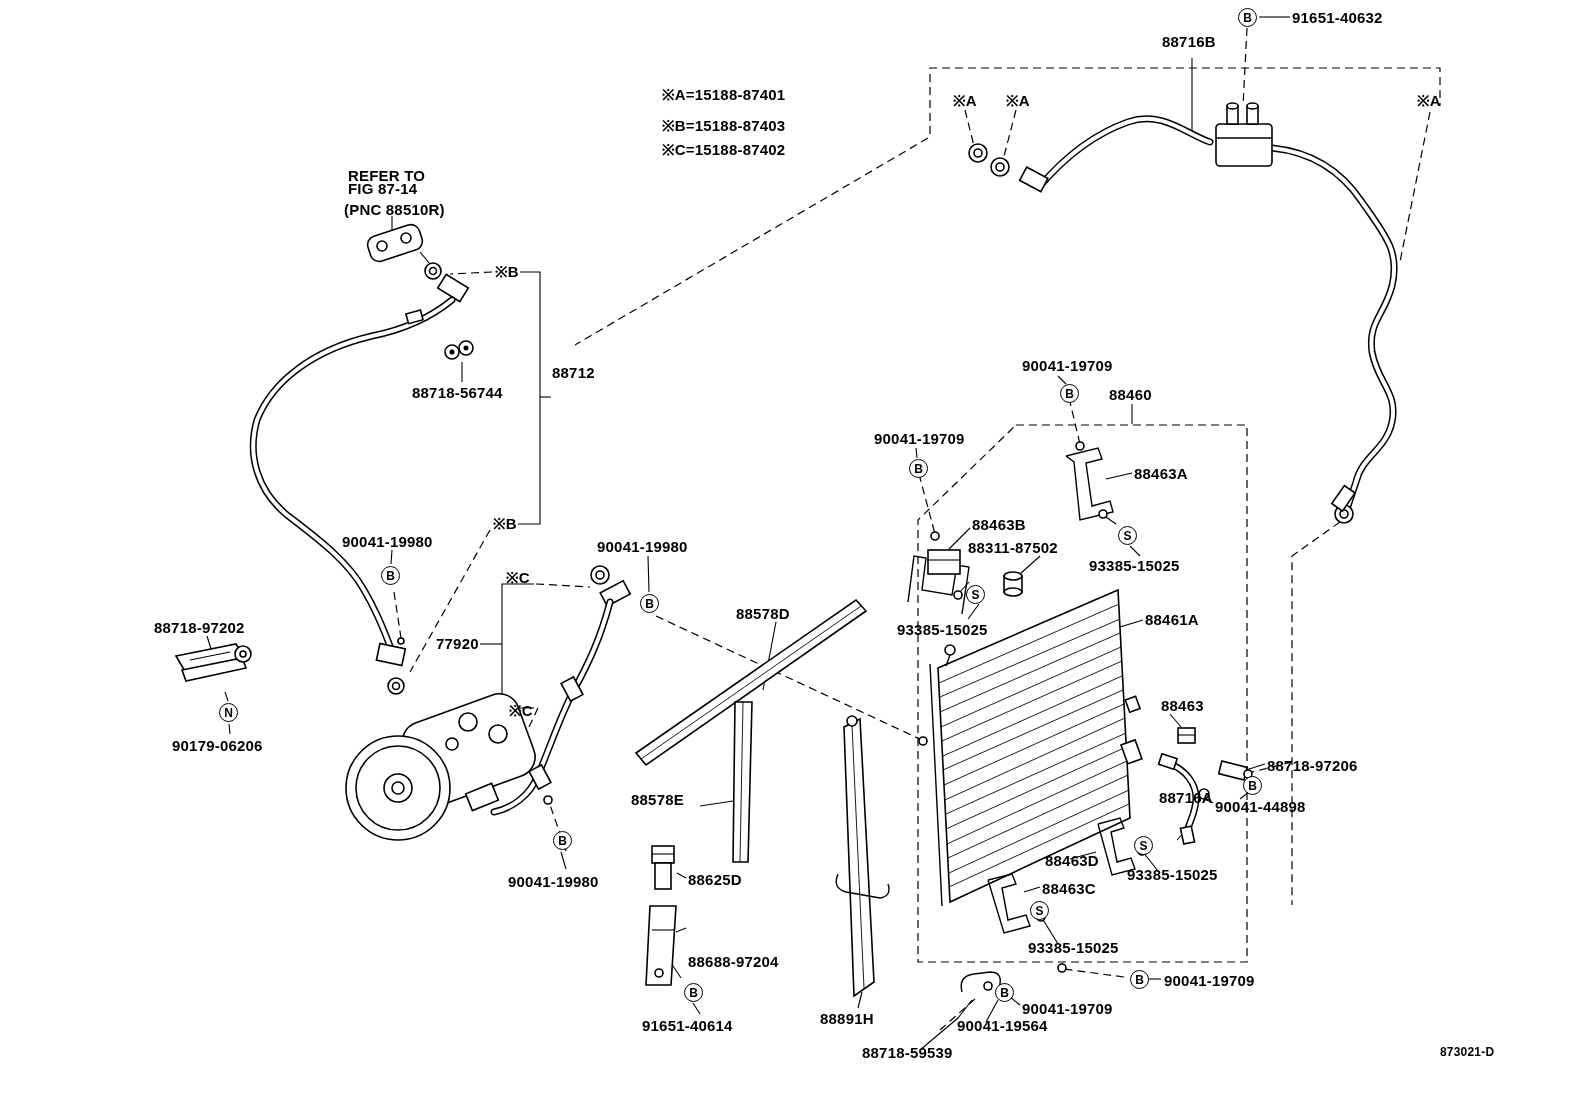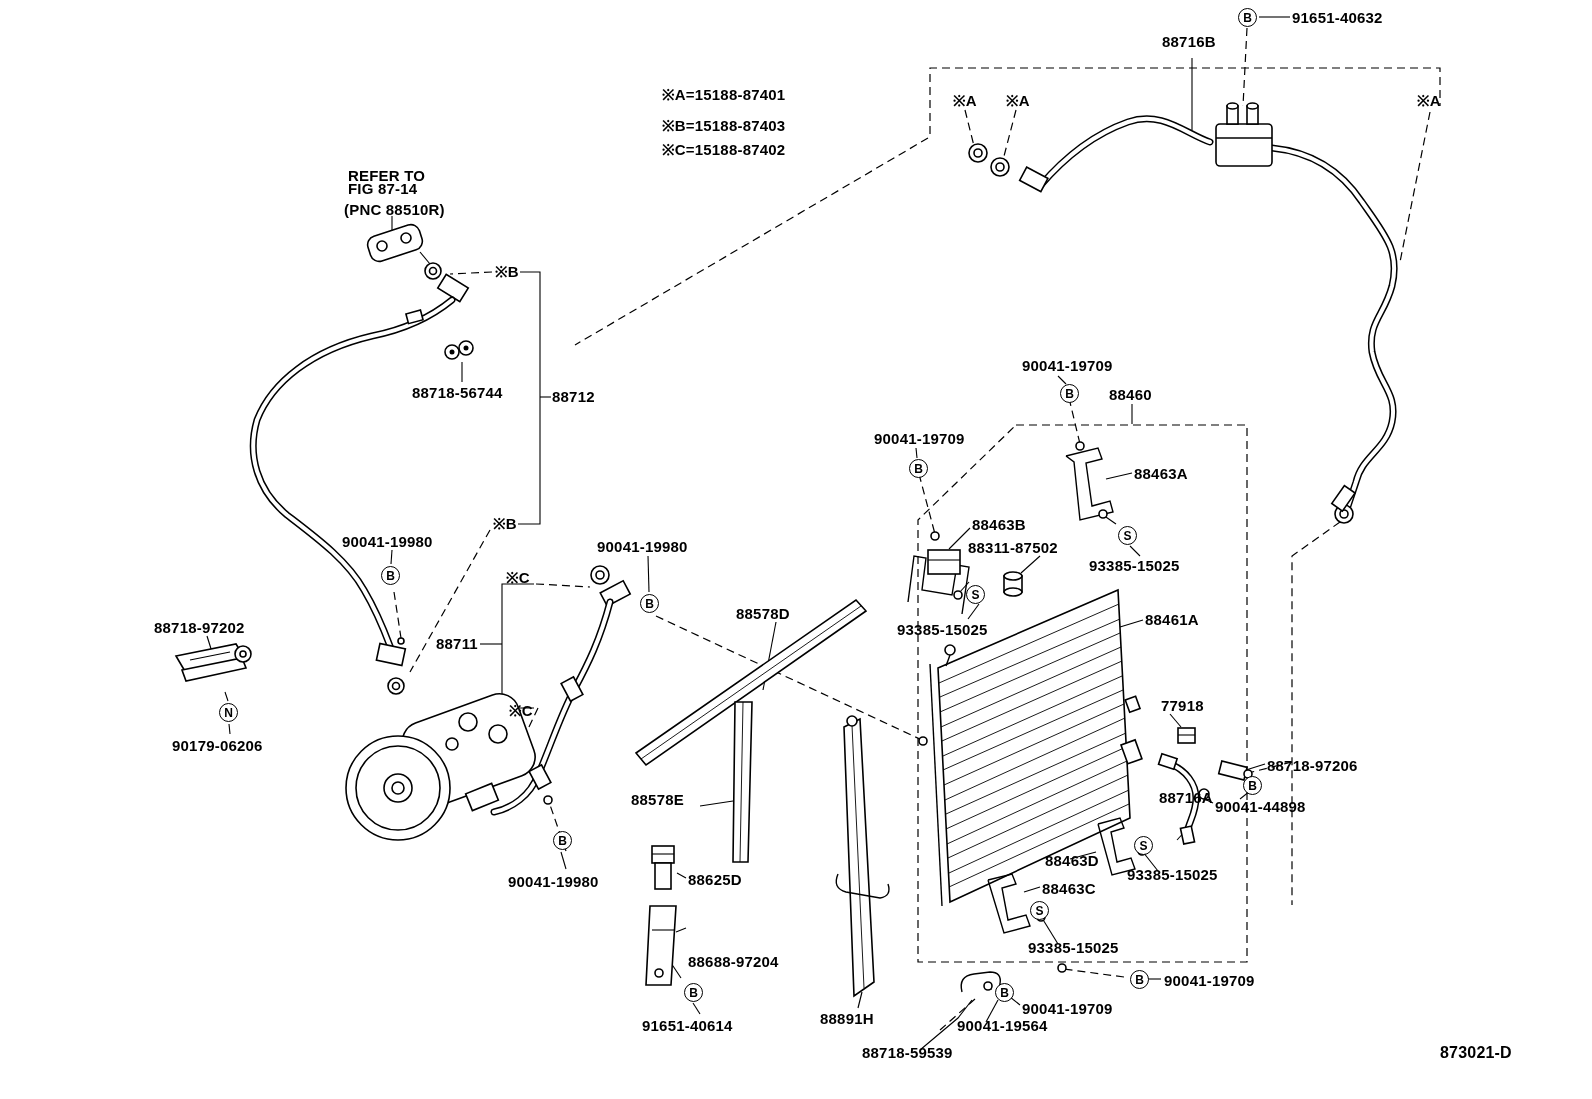--- a/index.html
+++ b/index.html
@@ -1,20 +1,20 @@
 <!DOCTYPE html>
 <html><head>
 <meta charset="utf-8">
 <style>
   html,body{margin:0;padding:0;background:#ffffff;}
   .stage{position:relative;width:1592px;height:1099px;background:#ffffff;overflow:hidden;
          font-family:"Liberation Sans",sans-serif;color:#000;}
   svg.canvas{position:absolute;left:0;top:0;}
   .lbl{position:absolute;font-weight:bold;font-size:15px;letter-spacing:.2px;white-space:nowrap;line-height:17px;}
-  .lbl.big{font-size:16px;}
+  .lbl.big{font-size:12px;}
   .marker{position:absolute;width:19px;height:19px;border:1.7px solid #000;border-radius:50%;
           background:#fff;display:flex;align-items:center;justify-content:center;
           font-weight:bold;font-size:12px;box-sizing:border-box;}
   
   .ln{stroke:#000;stroke-width:1.4;fill:none;}
   .thin{stroke-width:1.1;}
   .fin{stroke:#000;stroke-width:.9;}
   .dash{stroke:#000;stroke-width:1.2;fill:none;stroke-dasharray:8 5;}
   .part{stroke:#000;stroke-width:1.6;fill:#fff;}
   .pipe-outer{stroke:#000;stroke-width:7;fill:none;stroke-linecap:round;}
@@ -287,38 +287,38 @@
   <span class="lbl" style="left:1006px;top:92px">※A</span>
   <span class="lbl" style="left:1417px;top:92px">※A</span>
   <span class="lbl" style="left:662px;top:86px">※A=15188-87401</span>
   <span class="lbl" style="left:662px;top:117px">※B=15188-87403</span>
   <span class="lbl" style="left:662px;top:141px">※C=15188-87402</span>
   <span class="lbl" style="left:348px;top:167px">REFER TO</span>
   <span class="lbl" style="left:348px;top:180px">FIG 87-14</span>
   <span class="lbl" style="left:344px;top:201px">(PNC 88510R)</span>
   <span class="lbl" style="left:495px;top:263px">※B</span>
   <span class="lbl" style="left:412px;top:384px">88718-56744</span>
-  <span class="lbl" style="left:552px;top:388px">88712</span>
+  <span class="lbl" style="left:552px;top:364px">88712</span>
   <span class="lbl" style="left:1022px;top:357px">90041-19709</span>
   <span class="lbl" style="left:1109px;top:386px">88460</span>
   <span class="lbl" style="left:874px;top:430px">90041-19709</span>
   <span class="lbl" style="left:1134px;top:465px">88463A</span>
   <span class="lbl" style="left:493px;top:515px">※B</span>
   <span class="lbl" style="left:342px;top:533px">90041-19980</span>
   <span class="lbl" style="left:597px;top:538px">90041-19980</span>
   <span class="lbl" style="left:972px;top:516px">88463B</span>
   <span class="lbl" style="left:968px;top:539px">88311-87502</span>
   <span class="lbl" style="left:1089px;top:557px">93385-15025</span>
   <span class="lbl" style="left:506px;top:569px">※C</span>
   <span class="lbl" style="left:736px;top:605px">88578D</span>
   <span class="lbl" style="left:1145px;top:611px">88461A</span>
   <span class="lbl" style="left:154px;top:619px">88718-97202</span>
-  <span class="lbl" style="left:436px;top:635px">88711</span>
+  <span class="lbl" style="left:436px;top:635px">77920</span>
   <span class="lbl" style="left:897px;top:621px">93385-15025</span>
-  <span class="lbl" style="left:1161px;top:697px">77918</span>
+  <span class="lbl" style="left:1161px;top:697px">88463</span>
   <span class="lbl" style="left:509px;top:702px">※C</span>
   <span class="lbl" style="left:172px;top:737px">90179-06206</span>
   <span class="lbl" style="left:1267px;top:757px">88718-97206</span>
   <span class="lbl" style="left:1215px;top:798px">90041-44898</span>
   <span class="lbl" style="left:631px;top:791px">88578E</span>
   <span class="lbl" style="left:1159px;top:789px">88716A</span>
   <span class="lbl" style="left:1045px;top:852px">88463D</span>
   <span class="lbl" style="left:1127px;top:866px">93385-15025</span>
   <span class="lbl" style="left:1042px;top:880px">88463C</span>
   <span class="lbl" style="left:688px;top:871px">88625D</span>

